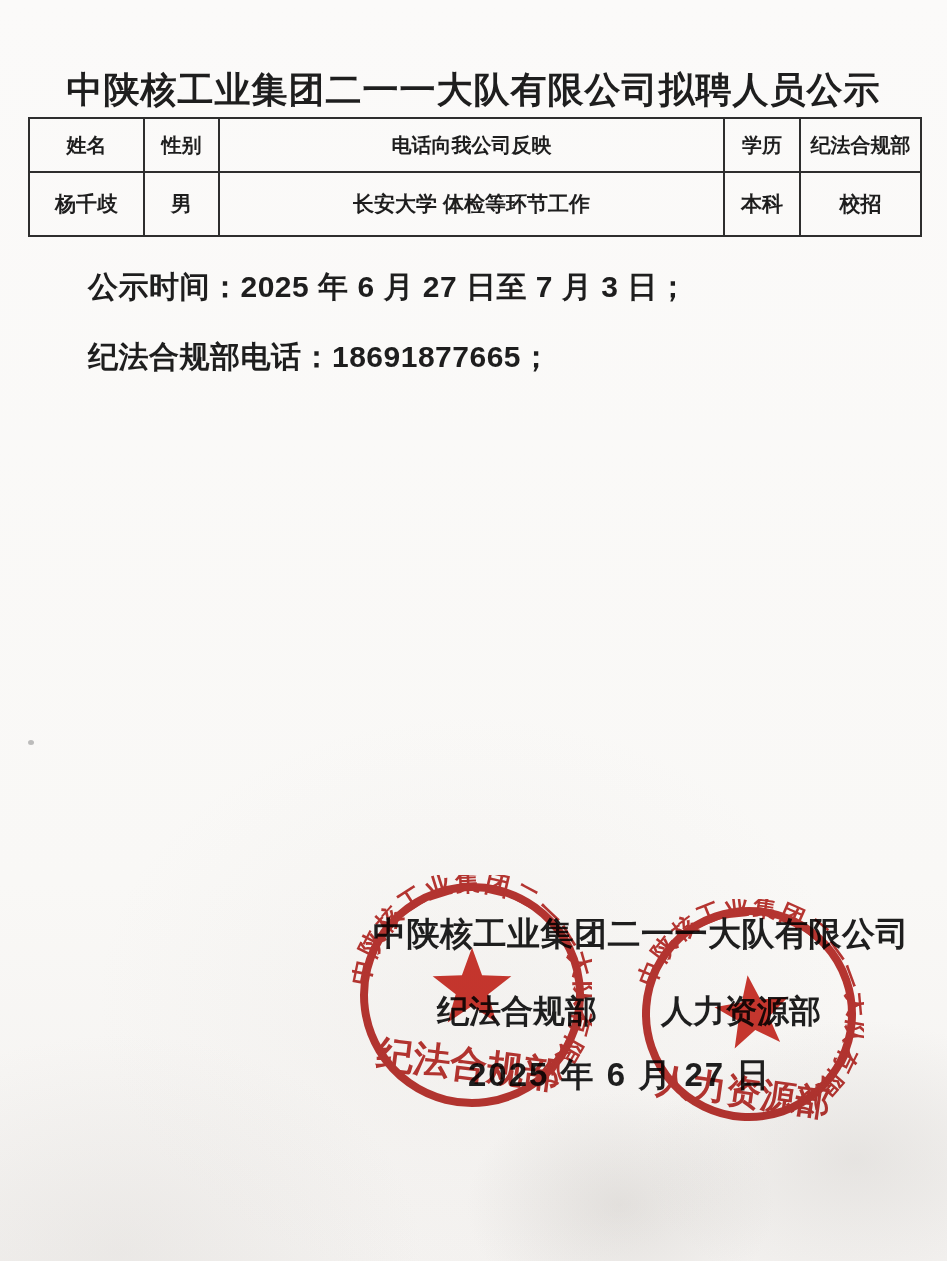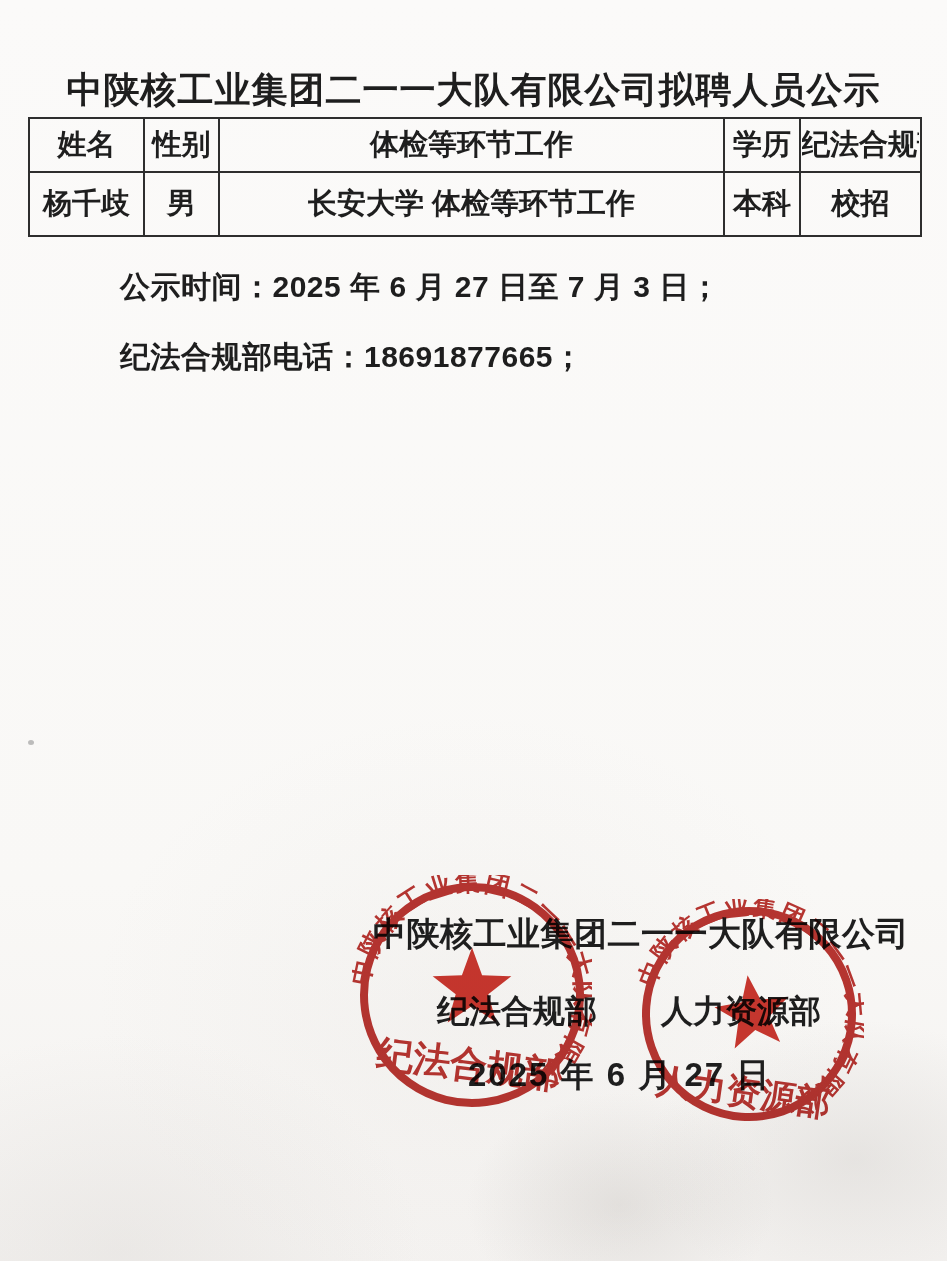--- a/index.html
+++ b/index.html
@@ -22,23 +22,23 @@
     font-size:30px;font-weight:700;line-height:68px;letter-spacing:.6px;
     text-align:justify;text-indent:2em;word-break:break-all;
   }
   table.roster{
     margin:2px 0 0 28px;width:892px;border-collapse:collapse;table-layout:fixed;
   }
   table.roster th, table.roster td{
     border:2px solid #2e2e2e;text-align:center;vertical-align:middle;
     font-weight:700;padding:0;overflow:hidden;white-space:nowrap;
   }
-  table.roster th{font-size:29px;height:52px;border-radius:8px;}
-  table.roster td{font-size:29px;height:62px;border-radius:27px;}
-  .notices{margin:15px 0 0 120px;}
+  table.roster th{font-size:20px;height:52px;border-radius:8px;}
+  table.roster td{font-size:21px;height:62px;border-radius:27px;}
+  .notices{margin:15px 0 0 88px;}
   .notice-line{font-size:30px;font-weight:700;line-height:70px;letter-spacing:.5px;}
   .sig-company{position:absolute;left:373px;top:912px;font-size:33px;font-weight:700;letter-spacing:.5px;white-space:nowrap;}
   .sig-depts{position:absolute;left:437px;top:990px;font-size:32px;font-weight:700;white-space:nowrap;}
   .sig-date{position:absolute;left:468px;top:1053px;font-size:33px;font-weight:700;letter-spacing:2px;white-space:nowrap;}
   .stamp{position:absolute;mix-blend-mode:multiply;opacity:.92;}
   .stamp text{font-family:"Liberation Sans","DejaVu Sans",sans-serif;}
   .speck{position:absolute;left:28px;top:740px;width:6px;height:5px;border-radius:50%;background:#8a8a8a;opacity:.55;}
 </style>
 </head>
 <body>
@@ -53,21 +53,21 @@
       <col style="width:115px">
         <col style="width:75px">
         <col style="width:505px">
         <col style="width:76px">
         <col style="width:121px">
     </colgroup>
     <tbody>
         <tr>
       <th>姓名</th>
       <th>性别</th>
-      <th>体检等环节工作</th>
+      <th>电话向我公司反映</th>
       <th>学历</th>
       <th>纪法合规部</th>
     </tr>
     <tr>
       <td>杨千歧</td>
       <td>男</td>
       <td>长安大学 体检等环节工作</td>
       <td>本科</td>
       <td>校招</td>
     </tr>

